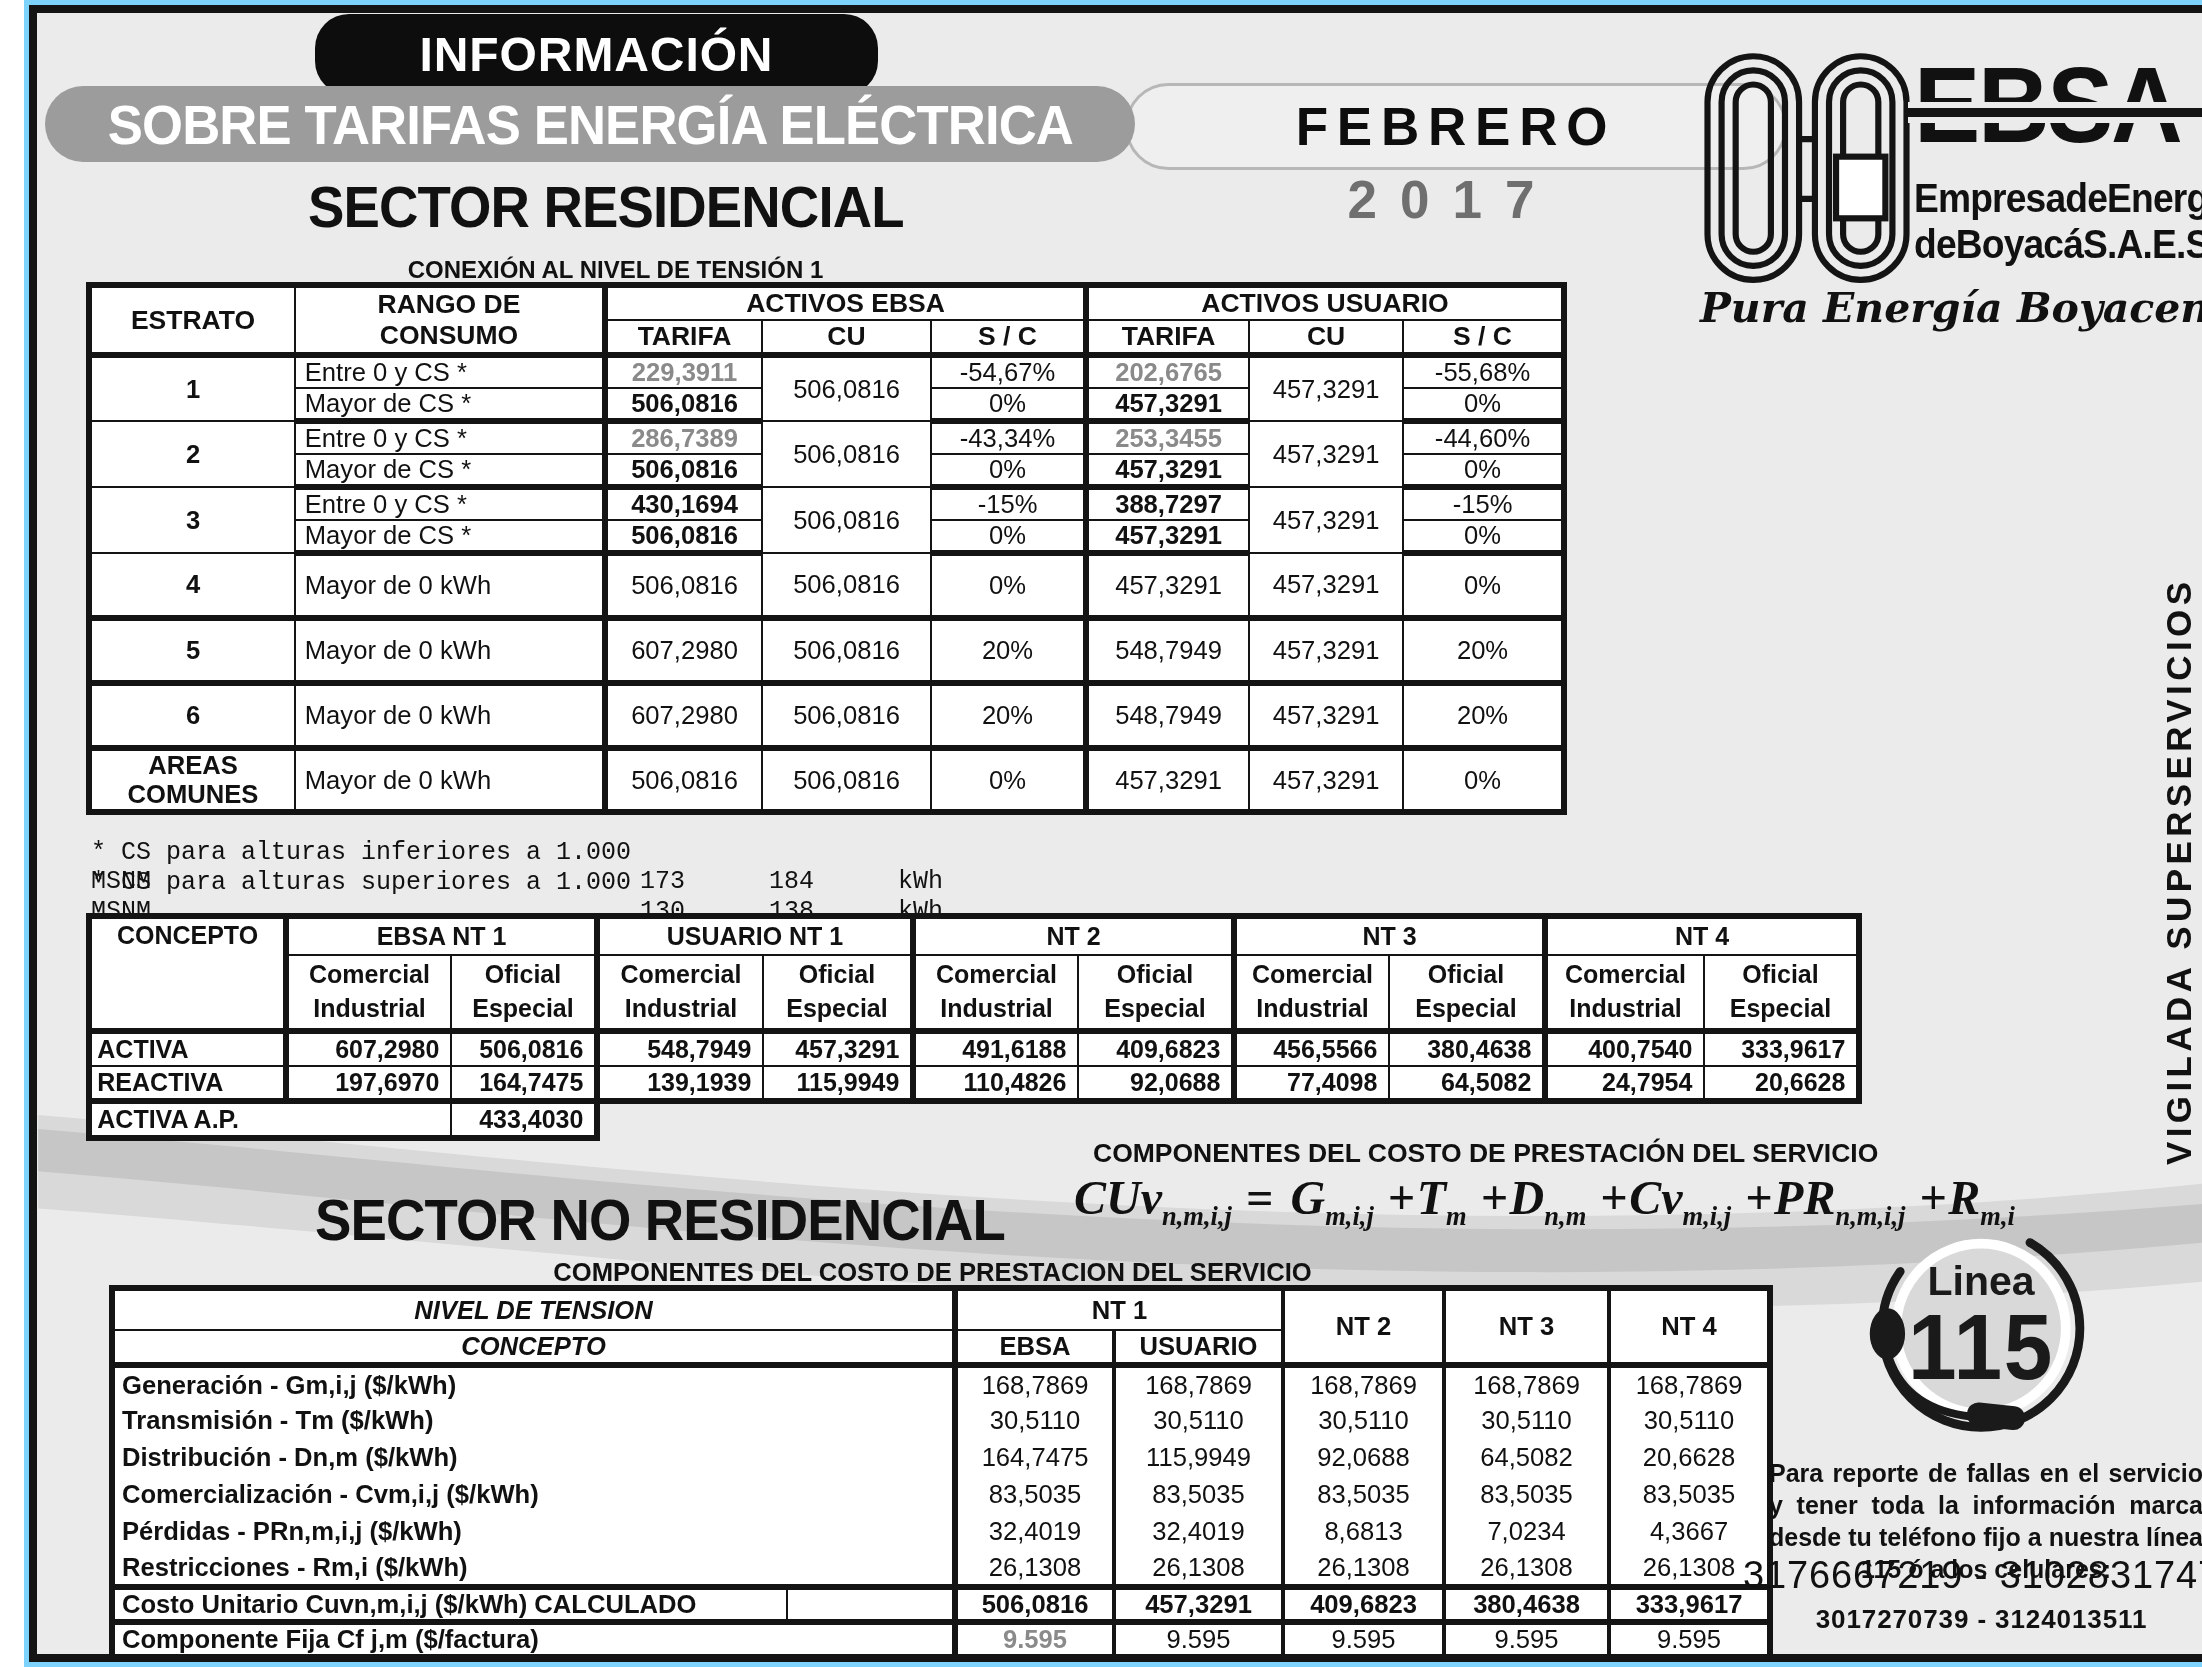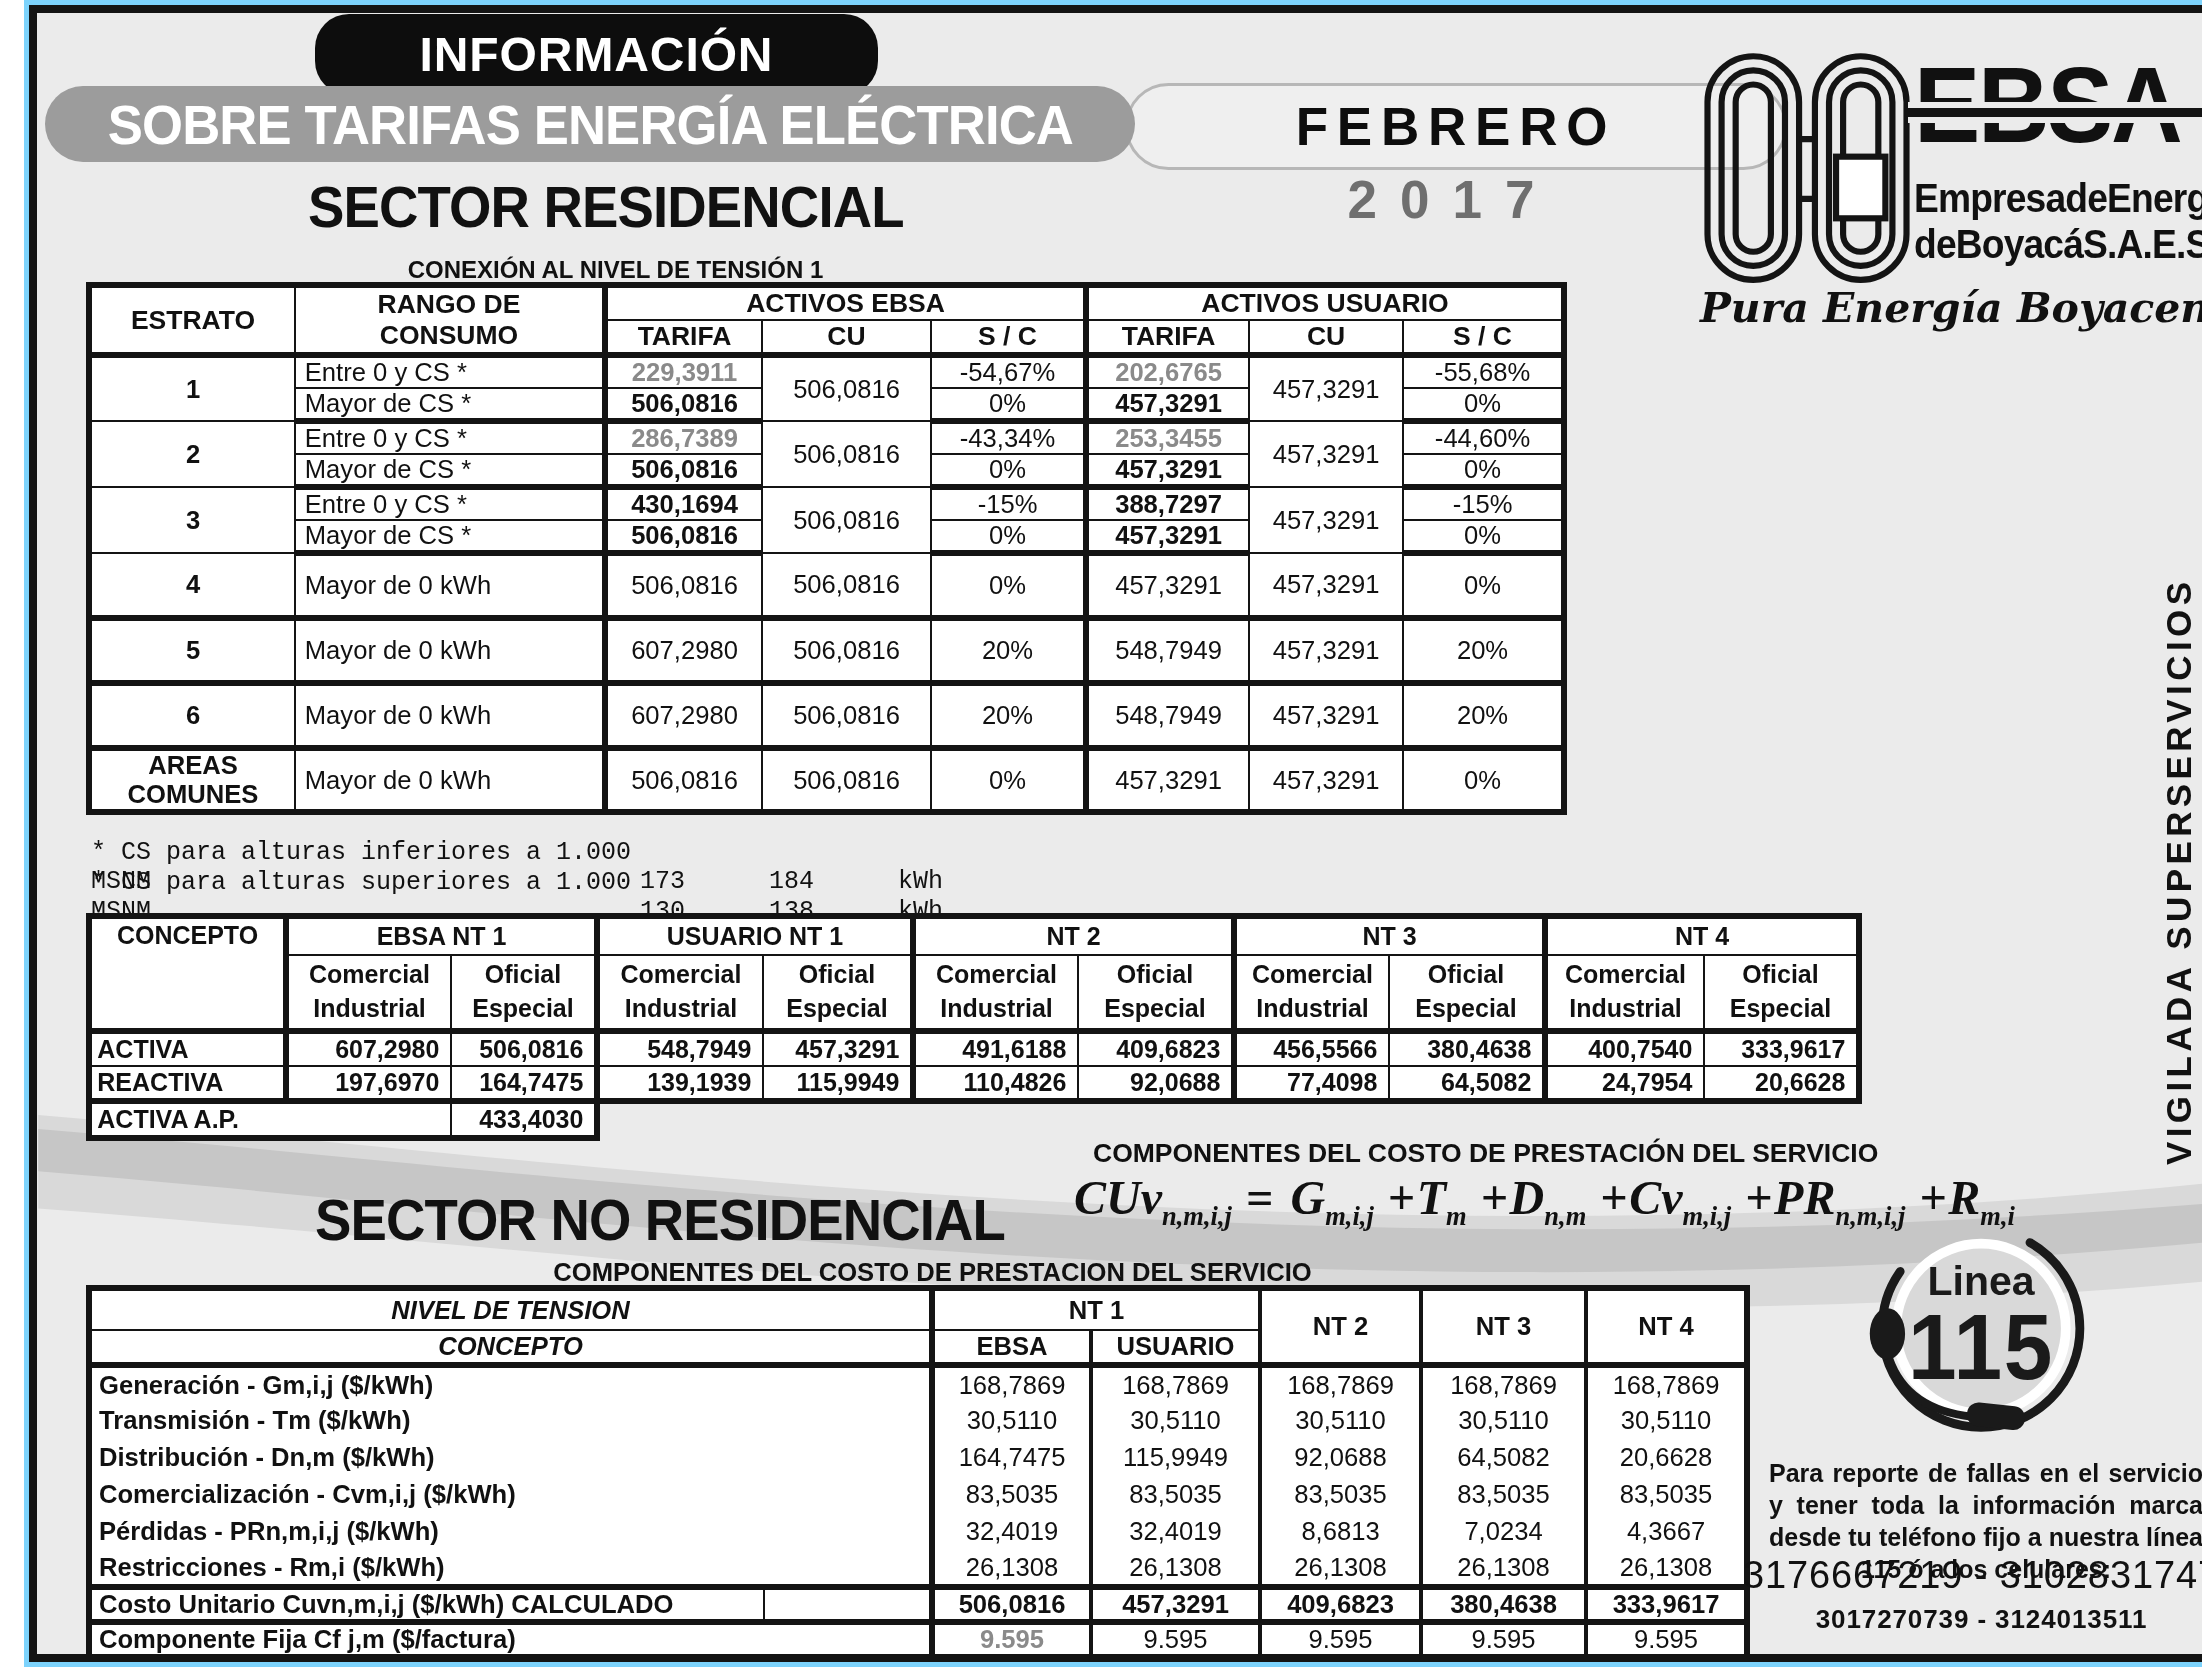--- a/index.html
+++ b/index.html
@@ -60,21 +60,21 @@
   .cpt td,.apt td{font-size:25px;}
   .val{text-align:right;padding-right:10.6px;font-weight:700;}
   .lbl{text-align:left;font-weight:700;padding-left:5.3px;}
 
   .comp-title{left:1069px;top:1138px;width:776px;text-align:right;font-size:26.5px;font-weight:800;z-index:2;white-space:nowrap;}
   .formula{left:1050px;top:1170px;width:812px;text-align:center;font-family:"Liberation Serif",serif;font-style:italic;font-size:48px;font-weight:600;z-index:2;white-space:nowrap;}
   .formula sub{font-size:26.5px;letter-spacing:0px;}
   .formula .fop{padding:0 1.8px;}
 
   .nrt-title{left:79px;top:1258px;width:1659px;text-align:center;font-size:25.6px;font-weight:800;z-index:2;}
-  .nrt-wrap{left:62px;top:1285px;}
+  .nrt-wrap{left:85px;top:1285px;}
   table.nrt{border:6.2px solid #141414;width:1659px;}
   .nrt th{font-size:25.6px;}
   .nrt .hital{font-style:italic;}
   tr.nl td{border-top-width:0;border-bottom-width:0;}
   tr.costo td{border-top-width:6.2px;}
   tr.fija td{border-top-width:6.2px;}
   .nrt td{font-size:25.6px;}
   .nrt .cl{text-align:left;font-weight:700;padding-left:7px;white-space:nowrap;}
   .cnum{text-align:center;}
 

